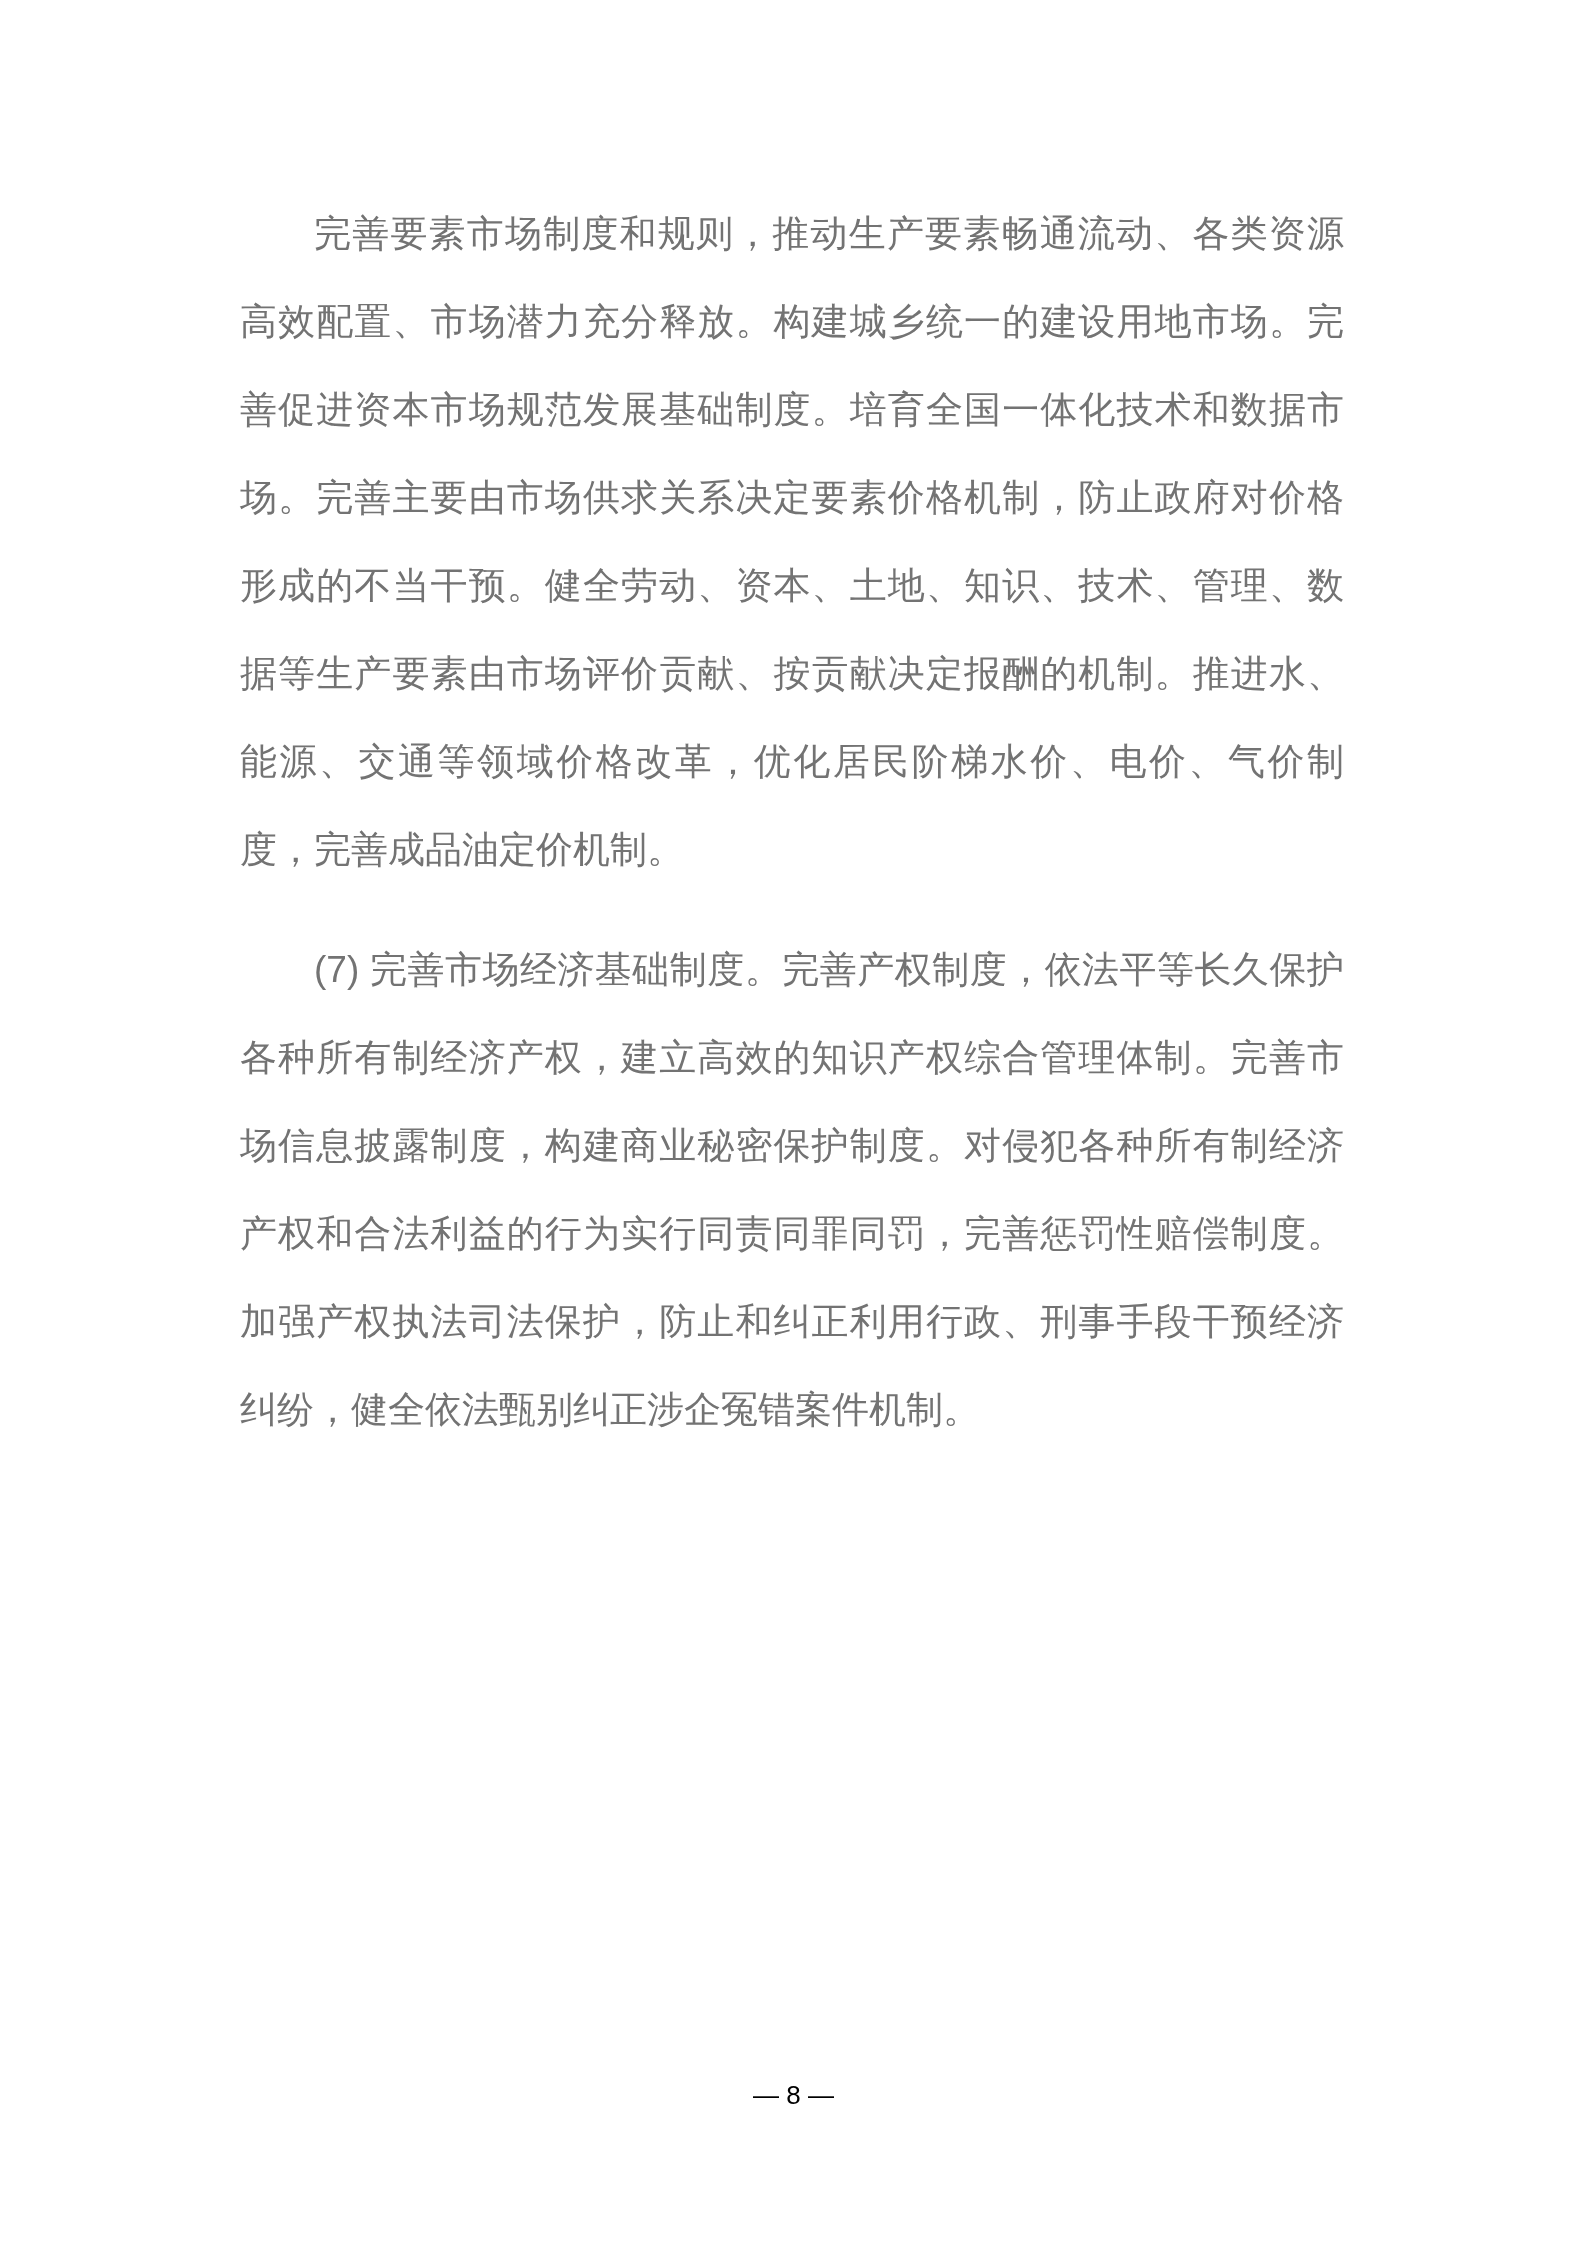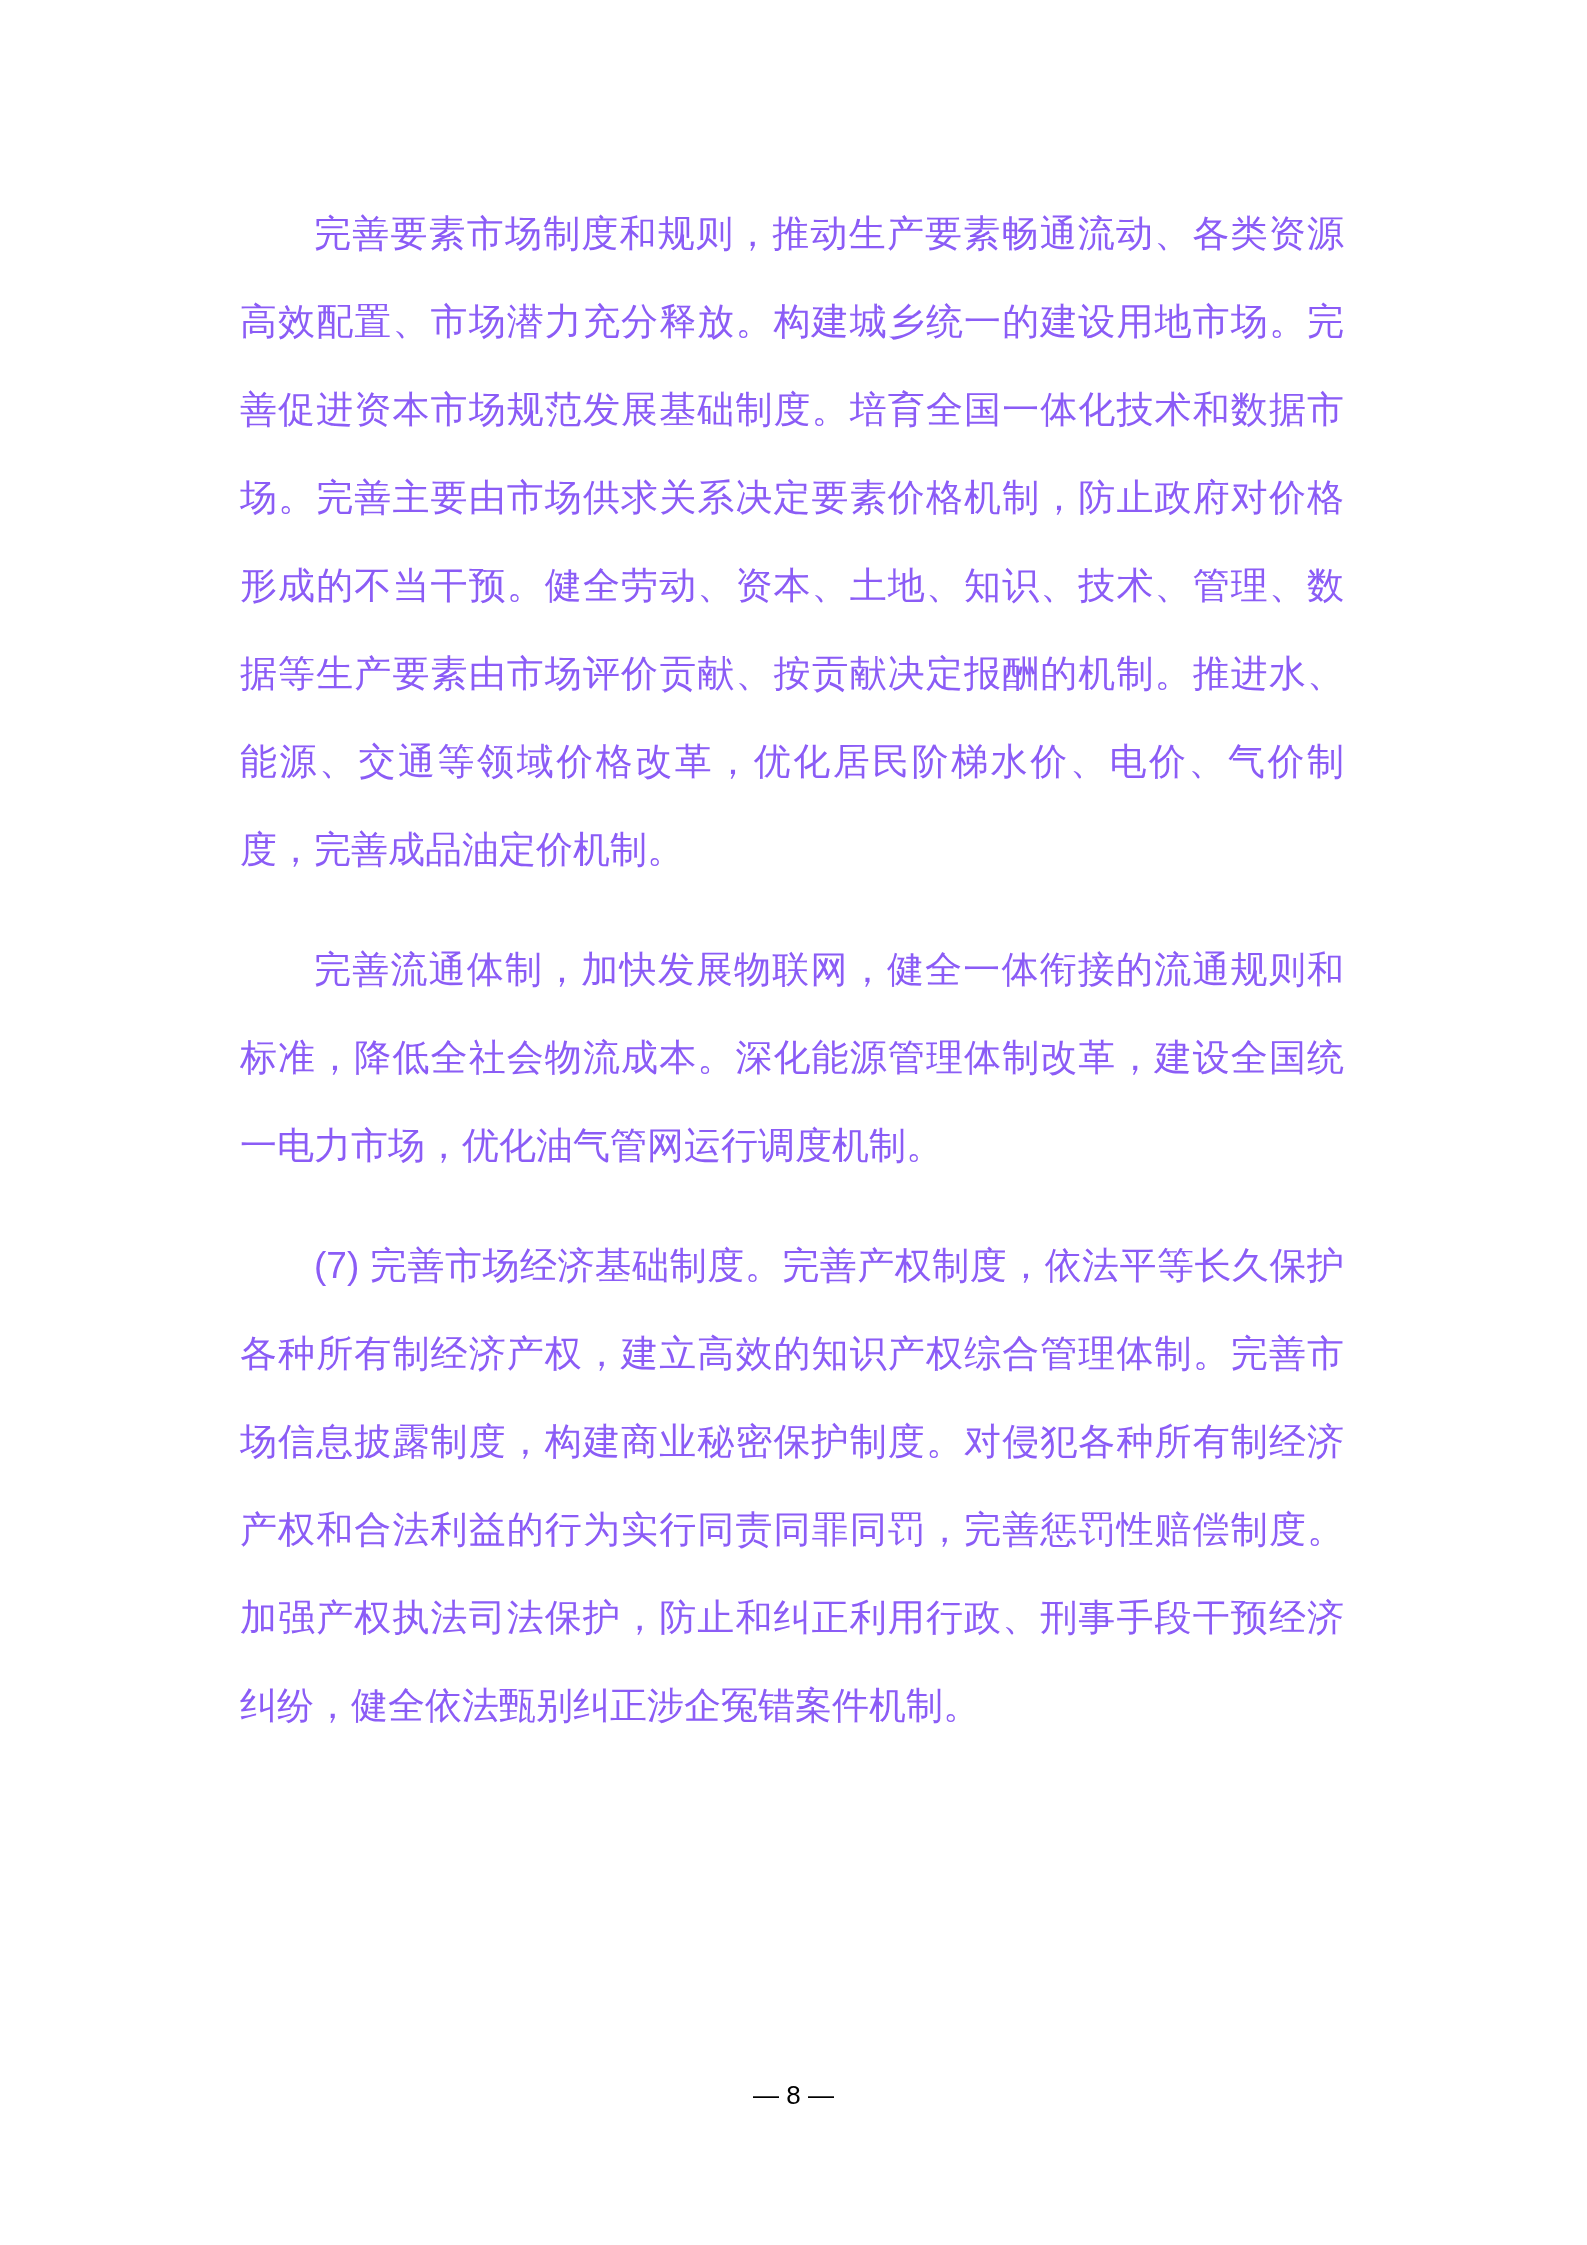--- a/index.html
+++ b/index.html
@@ -20,21 +20,21 @@
   .content {
     position: absolute;
     left: 240px;
     top: 190px;
     width: 1104px;
   }
   .content p {
     font-size: 37px;
     line-height: 88px;
     font-weight: 400;
-    color: #8b5cf6;
+    color: #737373;
     text-align: justify;
     text-justify: inter-ideograph;
     text-indent: 74px;
     word-break: normal;
     overflow-wrap: break-word;
   }
   .content p + p {
     margin-top: 32px;
   }
   .page-footer {
@@ -47,17 +47,16 @@
     line-height: 34px;
     color: #000000;
   }
 </style>
 </head>
 <body>
 
 <div class="page">
   <div class="content">
     <p>完善要素市场制度和规则，推动生产要素畅通流动、各类资源高效配置、市场潜力充分释放。构建城乡统一的建设用地市场。完善促进资本市场规范发展基础制度。培育全国一体化技术和数据市场。完善主要由市场供求关系决定要素价格机制，防止政府对价格形成的不当干预。健全劳动、资本、土地、知识、技术、管理、数据等生产要素由市场评价贡献、按贡献决定报酬的机制。推进水、能源、交通等领域价格改革，优化居民阶梯水价、电价、气价制度，完善成品油定价机制。</p>
-    <p>完善流通体制，加快发展物联网，健全一体衔接的流通规则和标准，降低全社会物流成本。深化能源管理体制改革，建设全国统一电力市场，优化油气管网运行调度机制。</p>
     <p>(7) 完善市场经济基础制度。完善产权制度，依法平等长久保护各种所有制经济产权，建立高效的知识产权综合管理体制。完善市场信息披露制度，构建商业秘密保护制度。对侵犯各种所有制经济产权和合法利益的行为实行同责同罪同罚，完善惩罚性赔偿制度。加强产权执法司法保护，防止和纠正利用行政、刑事手段干预经济纠纷，健全依法甄别纠正涉企冤错案件机制。</p>
   </div>
   <div class="page-footer">— 8 —</div>
 </div>
 
 </body></html>

